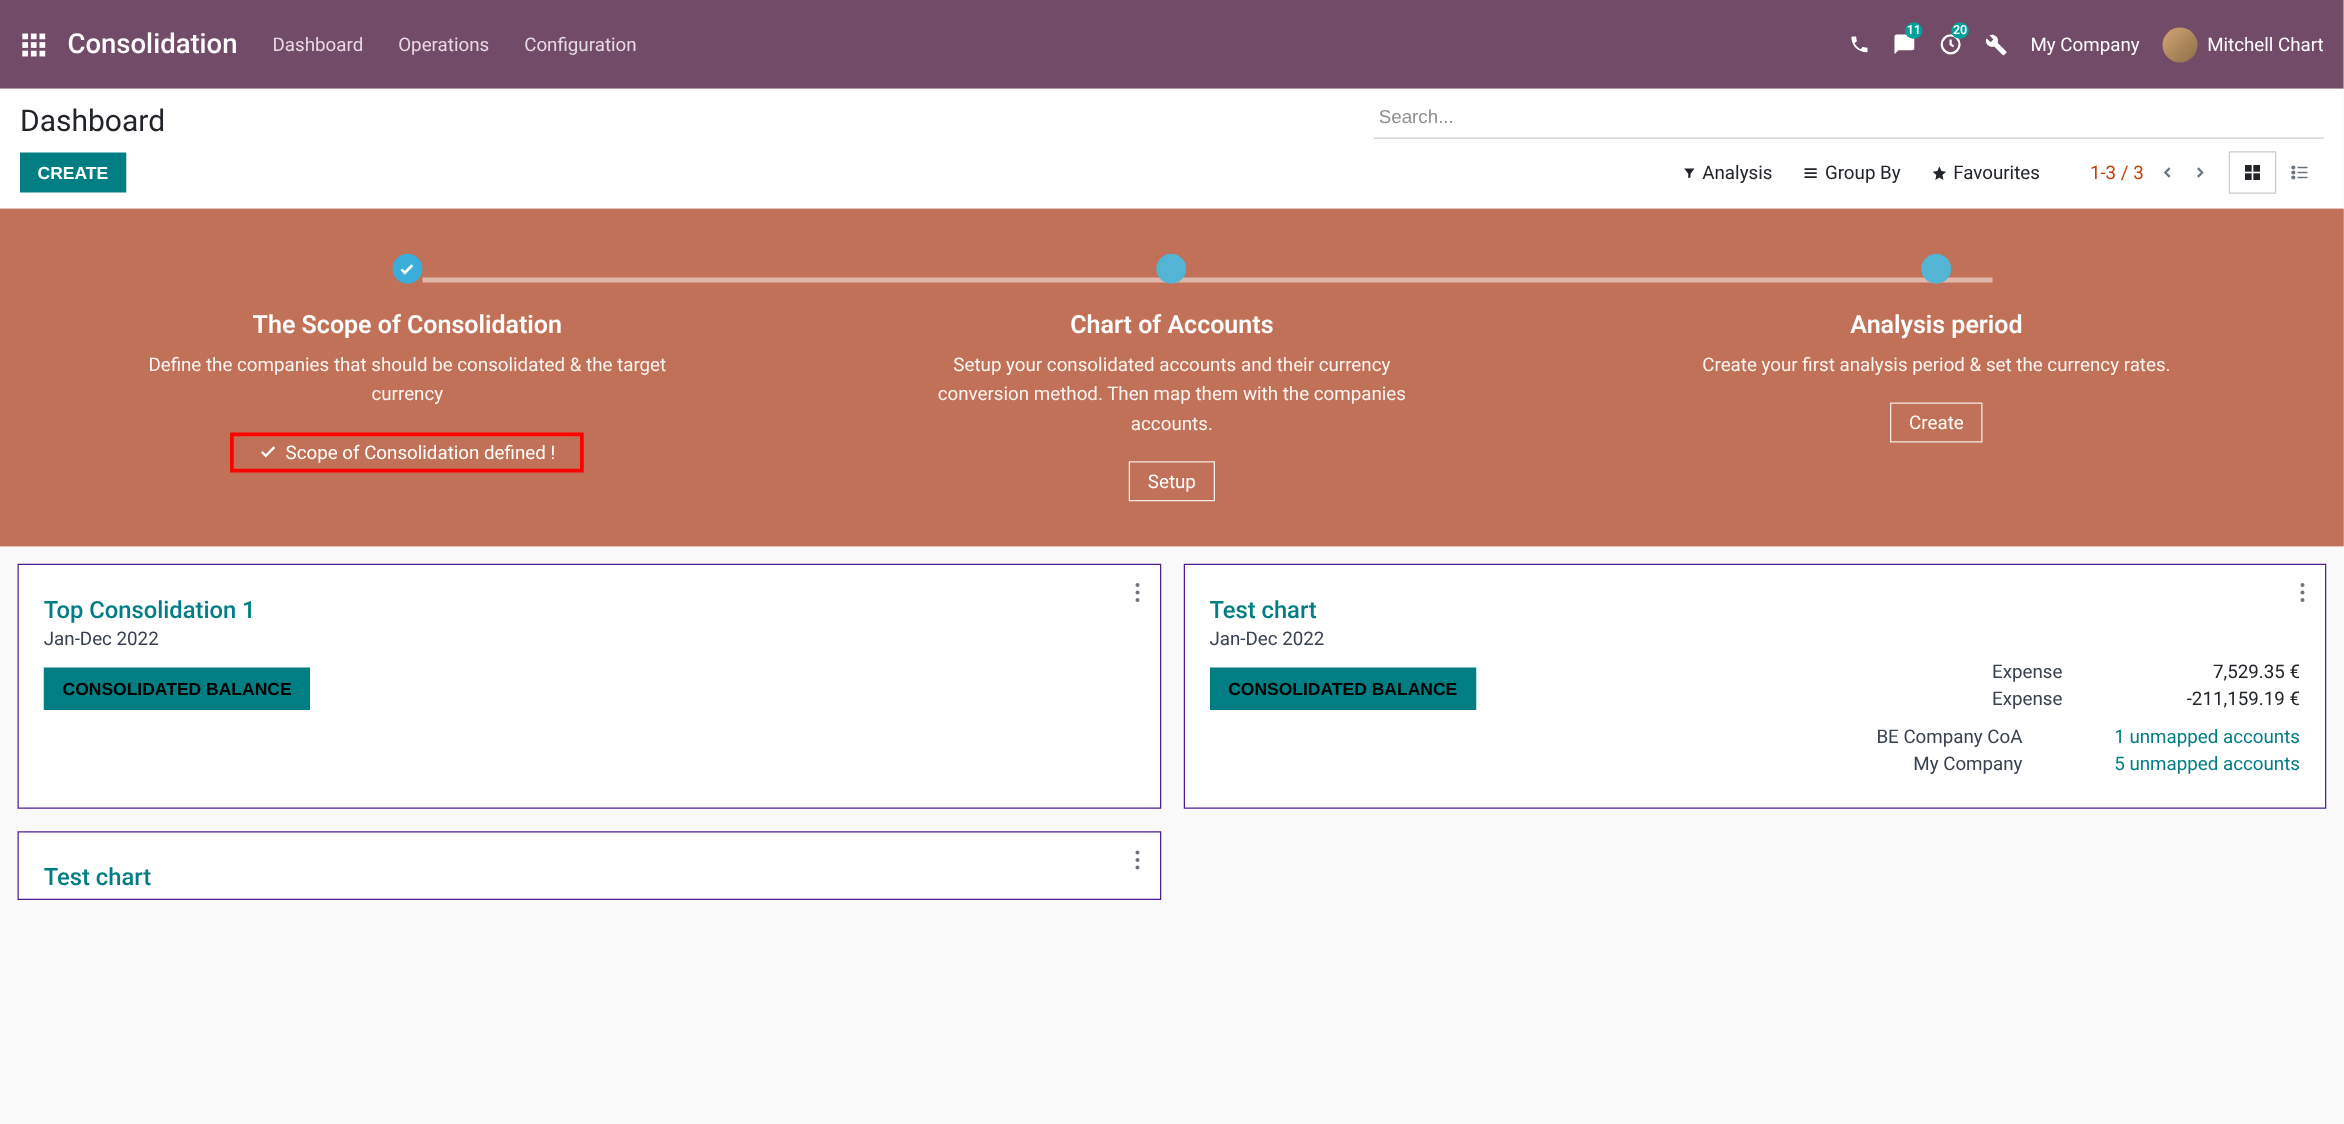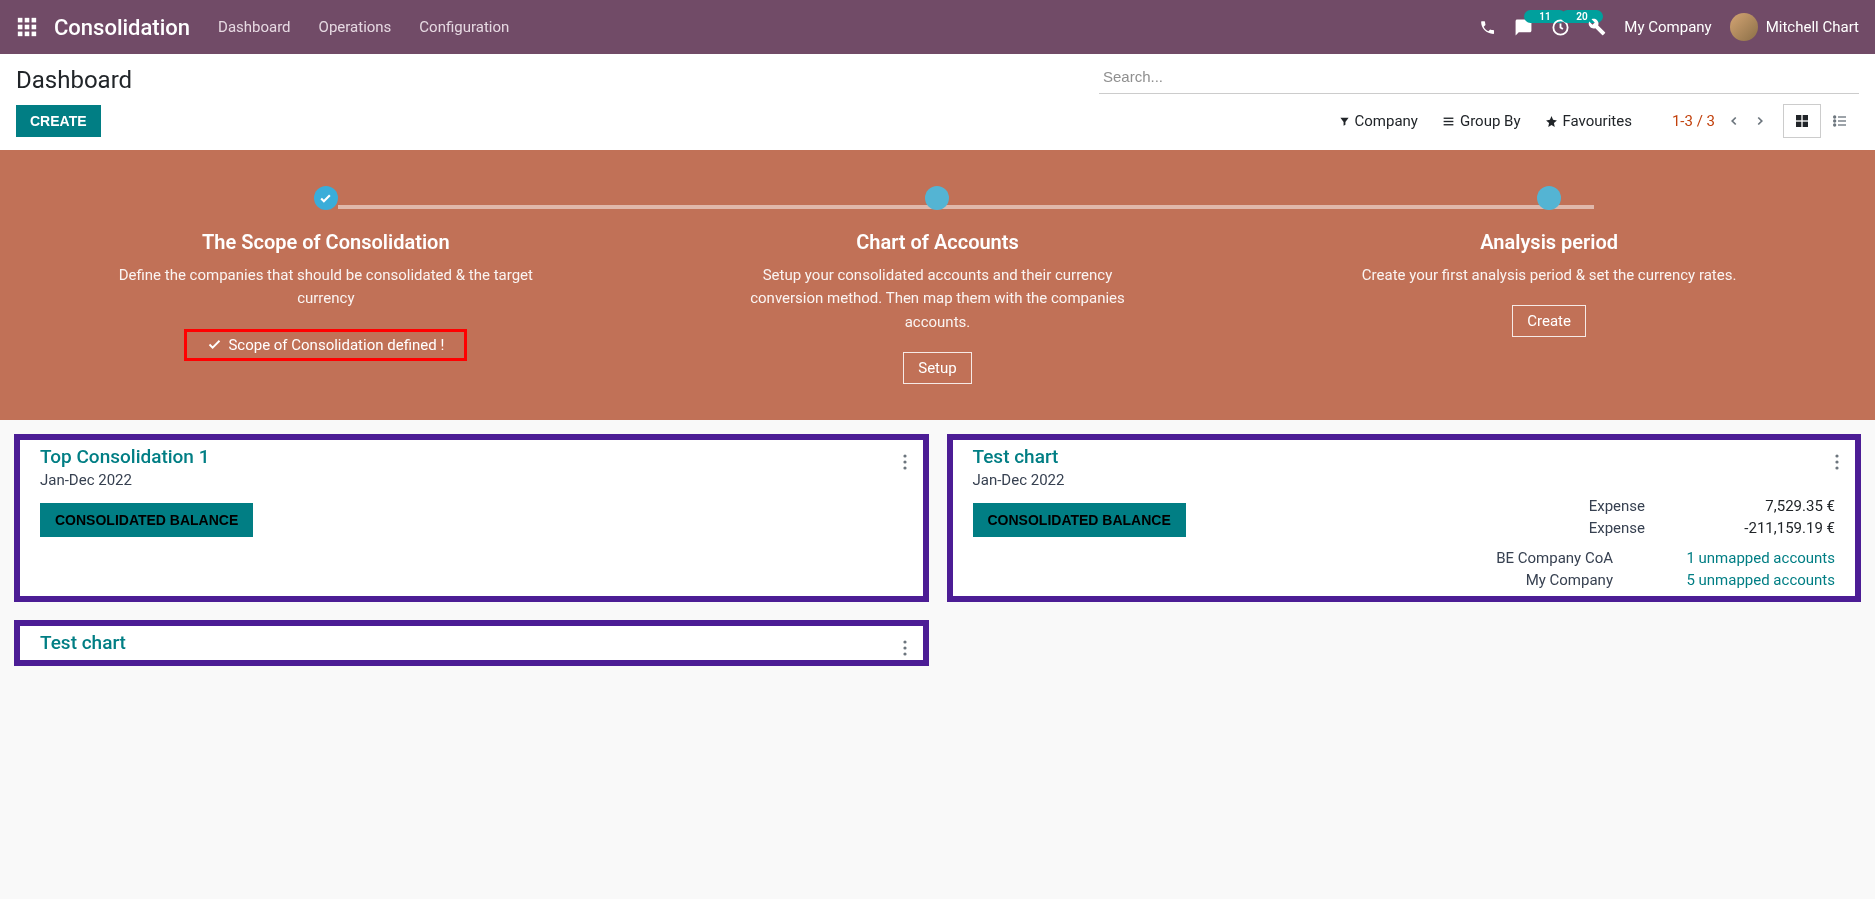--- a/index.html
+++ b/index.html
@@ -1,27 +1,27 @@
 <!DOCTYPE html>
 <html><head>
 <meta charset="utf-8">
 <style>
 * { margin: 0; padding: 0; box-sizing: border-box; }
 body { font-family: -apple-system, BlinkMacSystemFont, "Segoe UI", Roboto, "Helvetica Neue", Arial, sans-serif; font-size: 14px; color: #212529; background: #f9f9f9; }
 
 
-.navbar { background: #714B67; color: #fff; display: flex; align-items: center; height: 54px; padding: 0 16px; }
+.navbar { background: #714B67; color: #fff; display: flex; align-items: center; height: 71px; padding: 0 16px; }
 .navbar .apps-icon { width: 22px; height: 22px; margin-right: 16px; cursor: pointer; }
 .navbar .brand { font-size: 22px; font-weight: 500; margin-right: 28px; }
 .navbar .nav-menu { display: flex; gap: 28px; }
 .navbar .nav-item { color: #e6d9e2; cursor: pointer; font-size: 15px; }
 .navbar .spacer { flex: 1; }
 .navbar .systray { display: flex; align-items: center; gap: 18px; }
 .navbar .systray .icon { cursor: pointer; position: relative; }
-.navbar .badge { position: absolute; top: -8px; left: 10px; background: #00A09D; color: #fff; font-size: 10px; padding: 1px 15px; border-radius: 8px; font-weight: 600; }
+.navbar .badge { position: absolute; top: -8px; left: 10px; background: #00A09D; color: #fff; font-size: 10px; padding: 1px 1px; border-radius: 8px; font-weight: 600; }
 .navbar .company { font-size: 15px; }
 .navbar .user { display: flex; align-items: center; gap: 8px; font-size: 15px; }
 .navbar .avatar { width: 28px; height: 28px; border-radius: 50%; background: linear-gradient(135deg, #d4a574, #8b6f47); }
 
 
 .control-panel { background: #fff; padding: 8px 16px 12px 16px; display: flex; flex-direction: column; }
 .cp-top { display: flex; align-items: flex-start; }
 .cp-title { font-size: 24px; font-weight: 400; color: #212529; flex: 0 0 auto; padding-top: 4px; }
 .cp-search-wrap { flex: 1; margin-left: auto; max-width: 760px; }
 .cp-search { border: none; border-bottom: 1px solid #ccc; width: 100%; padding: 6px 4px 8px 4px; font-size: 15px; outline: none; }
@@ -45,21 +45,21 @@
 .step-dot { width: 24px; height: 24px; border-radius: 50%; background: #54b4d3; margin: 0 auto 20px; display: flex; align-items: center; justify-content: center; position: relative; z-index: 2; }
 .step-dot.done { background: #3aadd9; }
 .step-dot svg { width: 13px; height: 13px; color: #fff; }
 .step h3 { font-size: 20px; font-weight: 600; margin-bottom: 10px; }
 .step p { font-size: 15px; line-height: 1.55; color: rgba(255,255,255,0.92); margin-bottom: 18px; }
 .step .btn-outline { display: inline-flex; align-items: center; gap: 6px; border: 1px solid rgba(255,255,255,0.85); padding: 6px 14px; color: #fff; cursor: pointer; font-size: 15px; }
 .highlight-box { border: 3px solid #ff0000; padding: 4px 20px; display: inline-flex; align-items: center; gap: 6px; font-size: 15px; }
 
 
 .kanban { padding: 14px; display: flex; flex-wrap: wrap; gap: 18px; }
-.card { background: #fff; border: 6px solid #4c1d95; width: calc(50% - 9px); padding: 5px 20px; position: relative; }
+.card { background: #fff; border: 1px solid #4c1d95; width: calc(50% - 9px); padding: 24px 20px; position: relative; }
 .card .title { color: #017e84; font-size: 19px; font-weight: 500; }
 .card .subtitle { color: #374151; font-size: 15px; margin-top: 3px; }
 .card .kebab { position: absolute; top: 14px; right: 16px; cursor: pointer; }
 .card .btn-balance { background: #017e84; color: #000000; border: none; padding: 9px 15px; font-weight: 600; margin-top: 14px; cursor: pointer; font-size: 14px;}
 .card .content-row { display: flex; align-items: flex-start; gap: 24px; }
 .card .metrics { flex: 1; margin-top: 6px; }
 .metric-row { display: flex; justify-content: space-between; font-size: 15px; padding: 2px 0; }
 .metric-row .label { text-align: right; flex: 1; padding-right: 40px; color: #374151;}
 .metric-row .value { text-align: right; min-width: 150px; }
 .metric-row .link { color: #017e84; cursor: pointer; margin-left: 32px; }
@@ -130,21 +130,21 @@
       <input class="cp-search" placeholder="Search..." style="">
     </div>
   </div>
   <div class="cp-bottom">
     <button class="btn-create">CREATE</button>
     <div class="cp-filters">
       <span class="cp-filter">
         <svg width="11" height="11" viewBox="0 0 24 24" fill="#212529">
             <path d="M3 4h18l-7 9v6l-4 2v-8L3 4z"></path>
           </svg>
-        <span>Company</span>
+        <span>Analysis</span>
       </span>
       <span class="cp-filter">
         <svg width="13" height="13" viewBox="0 0 24 24" fill="none" stroke="#212529" stroke-width="2.5">
             <line x1="3" y1="6" x2="21" y2="6"></line>
             <line x1="3" y1="12" x2="21" y2="12"></line>
             <line x1="3" y1="18" x2="21" y2="18"></line>
           </svg>
         <span>Group By</span>
       </span>
       <span class="cp-filter">

